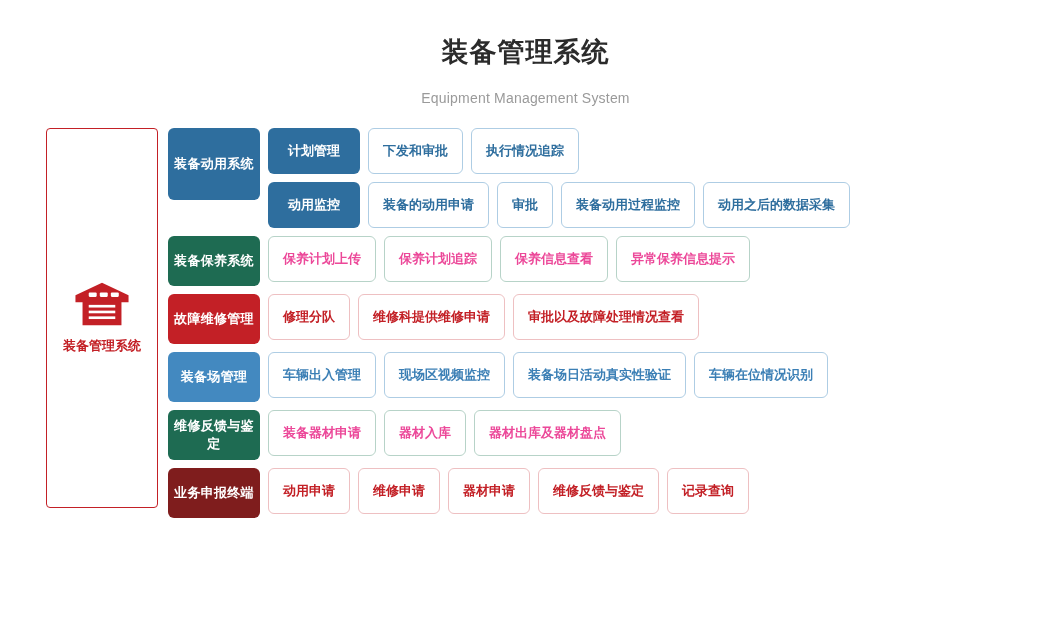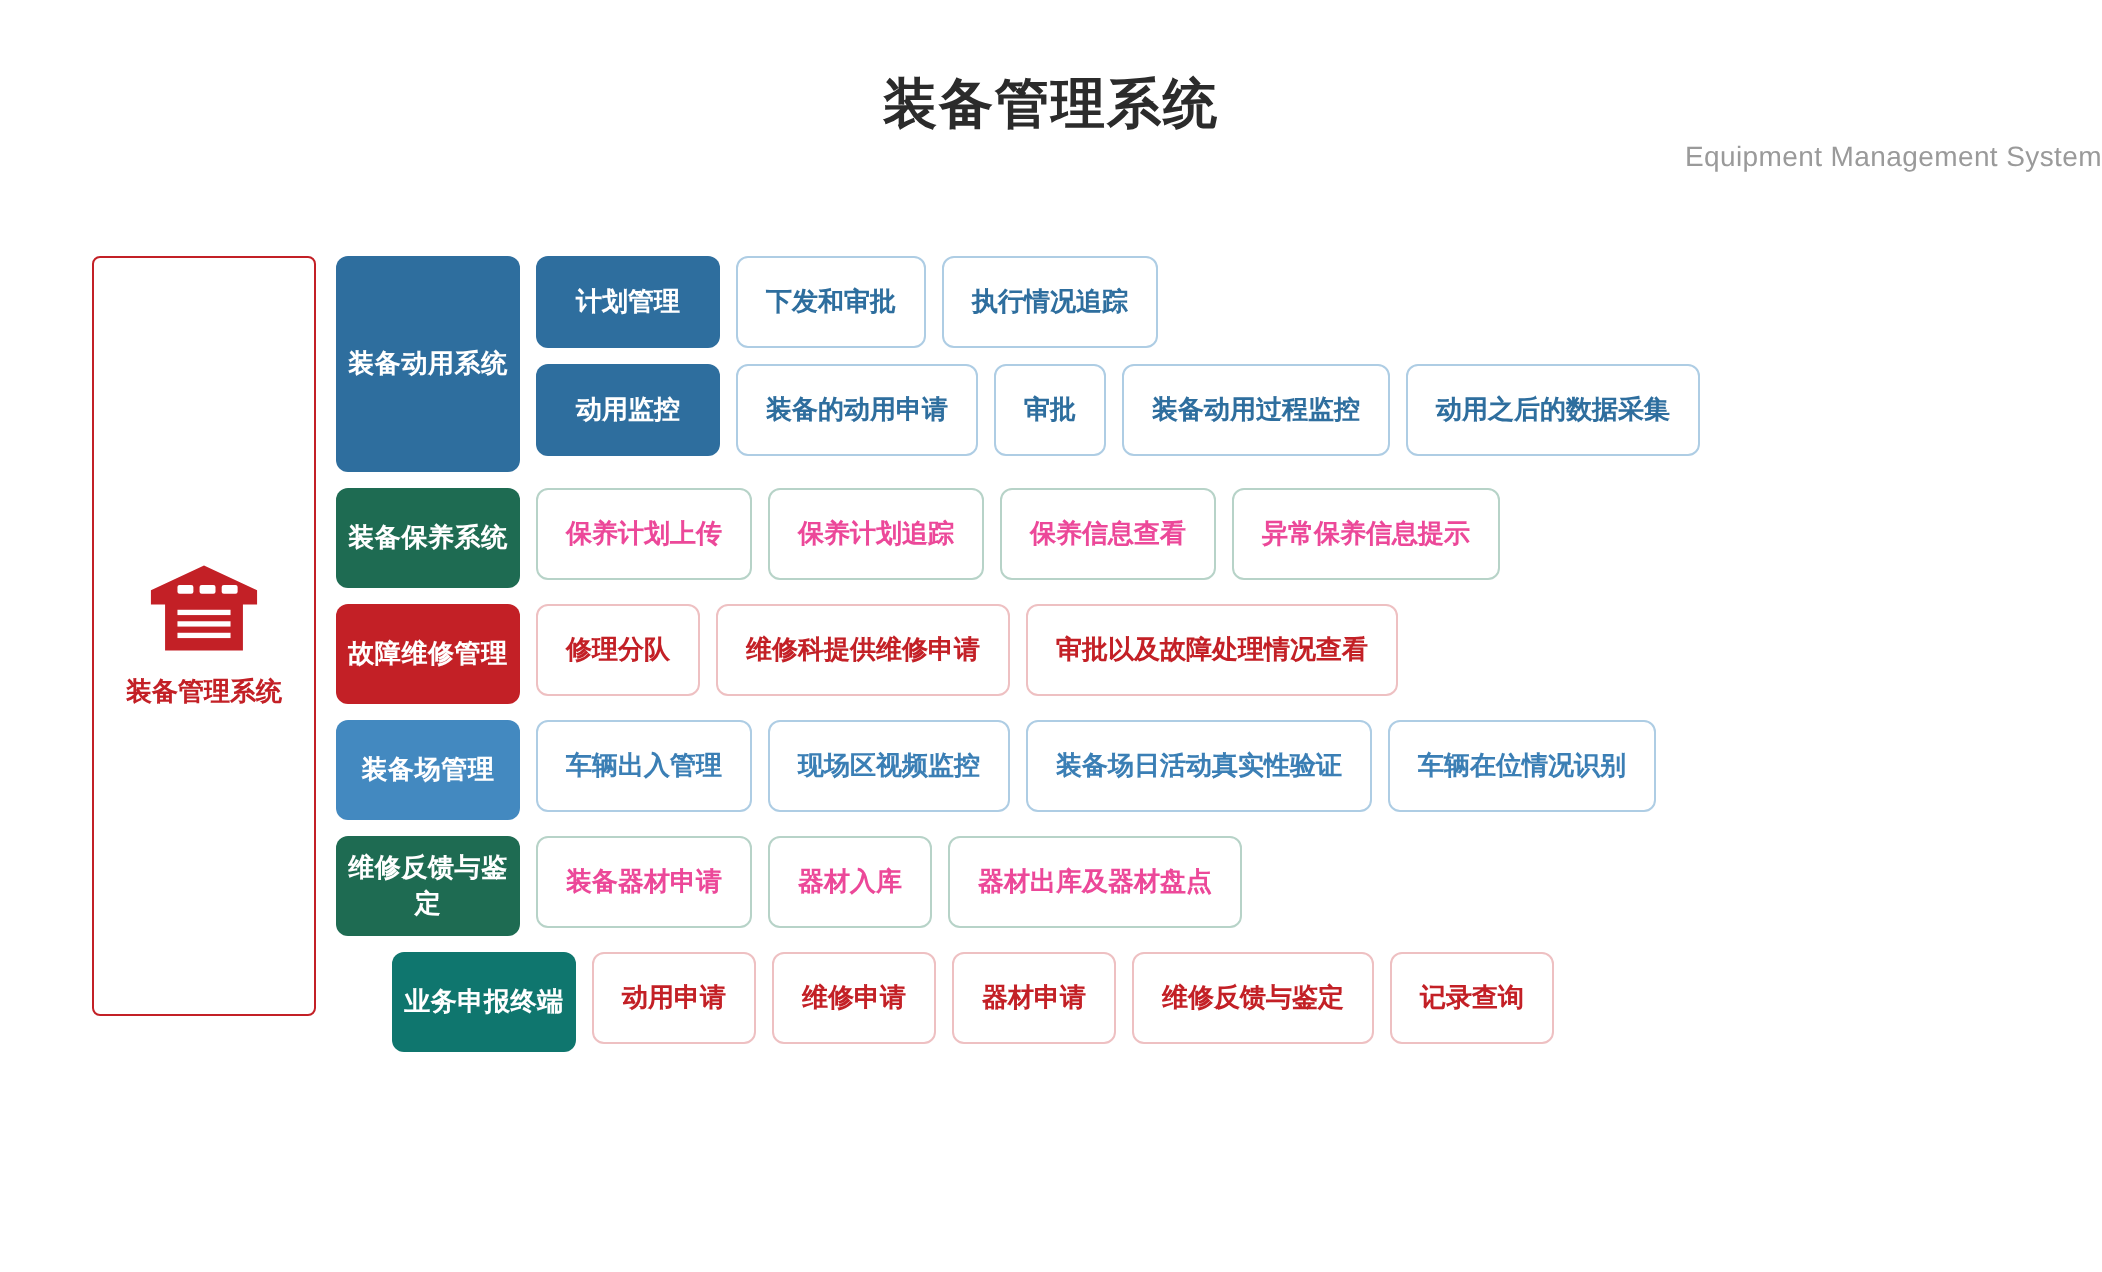--- a/index.html
+++ b/index.html
@@ -23,23 +23,22 @@
   .header-title {
     font-size: 27px;
     font-weight: bold;
     color: #2b2b2b;
     letter-spacing: 1px;
     line-height: 1.25;
   }
   .header-subtitle {
     font-size: 14px;
     color: #9a9a9a;
-    margin-top: 0;
+    margin-top: 20px;
     letter-spacing: .2px;
-    text-align: right;
   }
 
   
   .board {
     position: absolute;
     left: 46px;
     top: 128px;
     width: 980px;
     display: flex;
     align-items: flex-start;
@@ -155,21 +154,21 @@
   .c-blue-lt   { background: #4389c0; text-align: right; }
   .c-green     { background: #1e6b52; }
   .c-red       { background: #c32026; }
 
   .leaf-blue    { border-color: #aecde4; color: #2e6e9e; }
   .leaf-blue-lt { border-color: #aecde4; color: #3b7fb5; }
   .leaf-green   { border-color: #b7d3c8; color: #ec4899; text-align: right; }
   .leaf-red     { border-color: #eec0c2; color: #c32026; }
 
   .h46 { height: 50px; }
-  .h100 { height: 108px; }
+  .h100 { height: 72px; }
 </style>
 </head>
 <body>
 
 <div class="header">
   <div class="header-title">装备管理系统</div>
   <div class="header-subtitle">Equipment Management System</div>
 </div>
 
 <div class="board">
@@ -241,21 +240,21 @@
         <div class="cat-tile c-green h46" style="background: rgb(30, 107, 82);">维修反馈与鉴定</div>
         <div class="group-body">
           <div class="sub-row">
             <div class="leaf-tile leaf-green">装备器材申请</div>
             <div class="leaf-tile leaf-green">器材入库</div>
             <div class="leaf-tile leaf-green">器材出库及器材盘点</div>
           </div>
         </div>
       </div>
       <div class="group-row">
-        <div class="cat-tile c-red h46" style="background: #0f766e; margin-left: 28px;">业务申报终端</div>
+        <div class="cat-tile c-red h46" style="background: #7f1d1d;">业务申报终端</div>
         <div class="group-body">
           <div class="sub-row">
             <div class="leaf-tile leaf-red">动用申请</div>
             <div class="leaf-tile leaf-red">维修申请</div>
             <div class="leaf-tile leaf-red">器材申请</div>
             <div class="leaf-tile leaf-red">维修反馈与鉴定</div>
             <div class="leaf-tile leaf-red">记录查询</div>
           </div>
         </div>
       </div>

